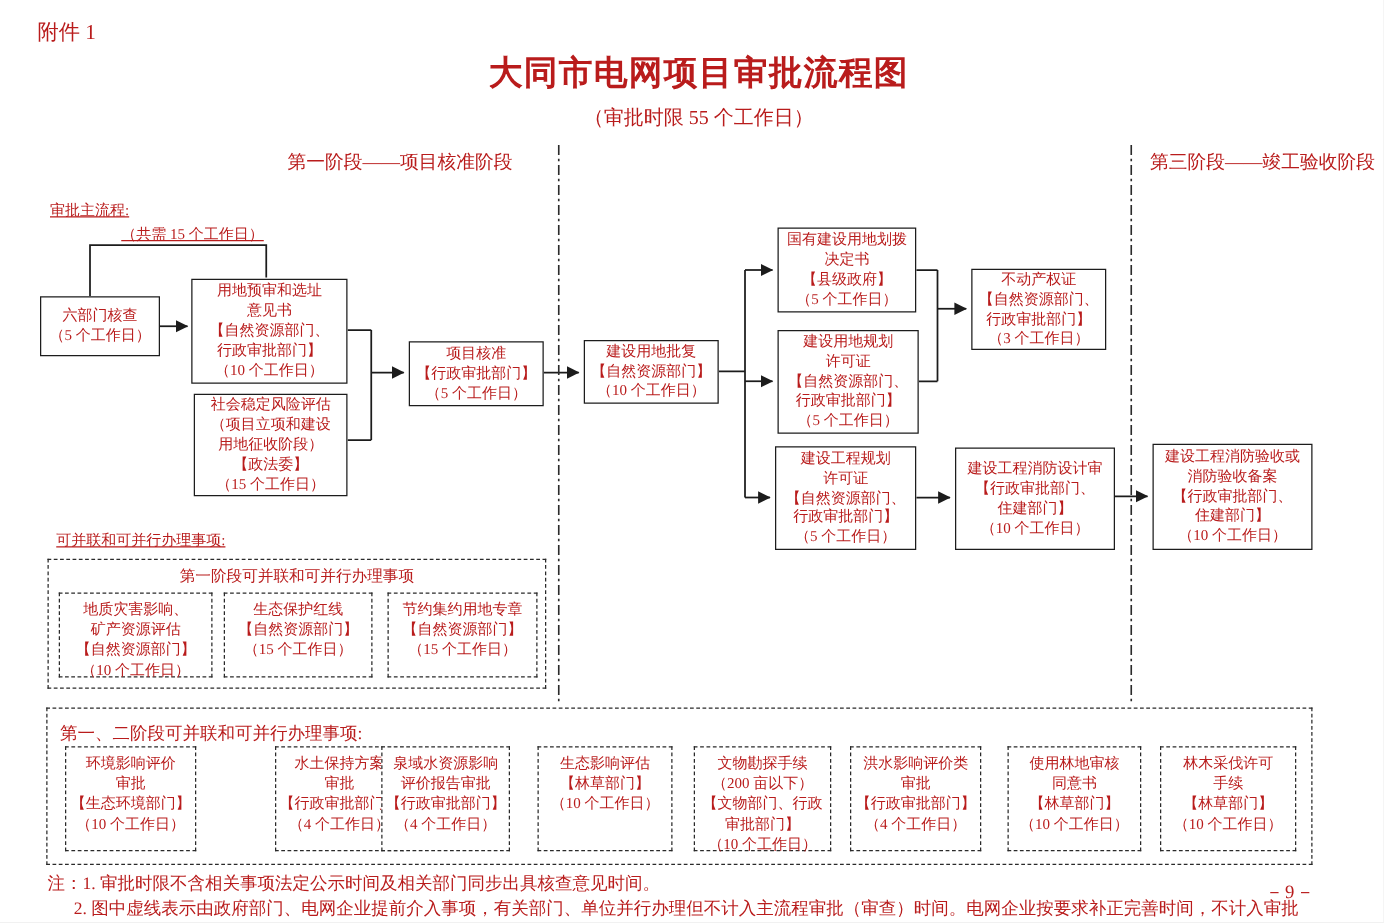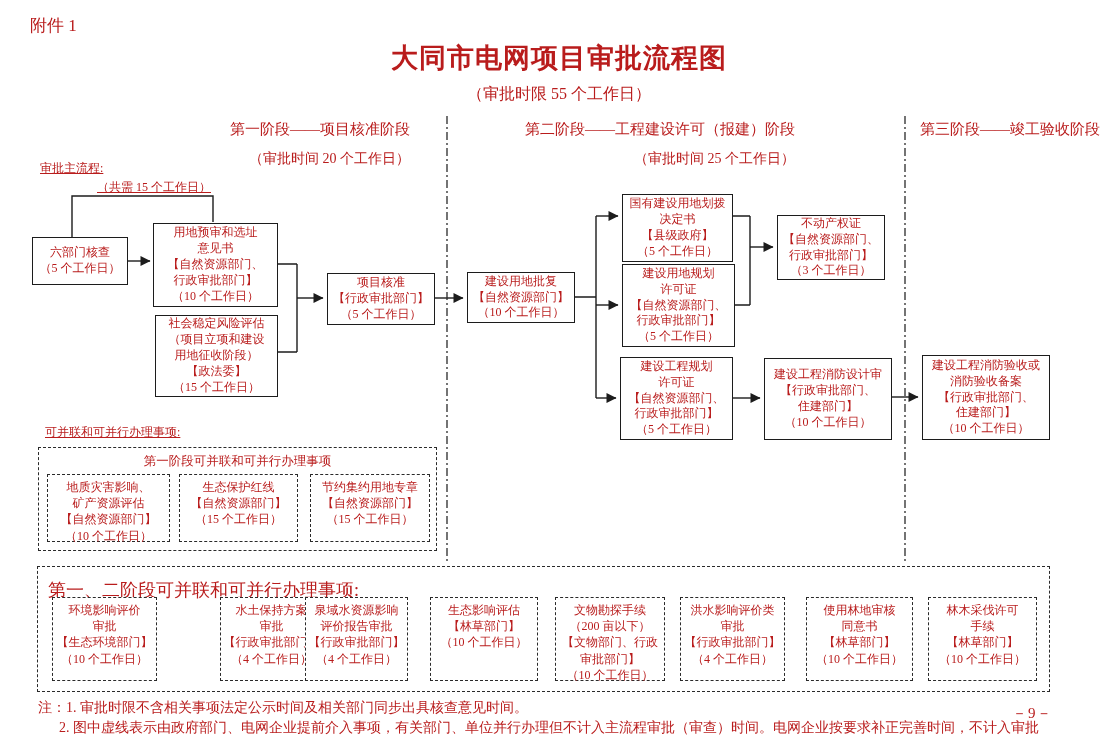--- a/index.html
+++ b/index.html
@@ -15,21 +15,21 @@
             display:flex;align-items:flex-start;justify-content:center;text-align:center;
             font-size:12px;line-height:1.35;white-space:pre-line;padding-top:4px;}
   .stage-header{position:absolute;text-align:right;font-size:15px;z-index:2;}
   .stage-header .t2{margin-top:11px;font-size:14px;}
   .lbl{position:absolute;font-size:12px;z-index:2;text-decoration:underline;}
   #title{position:absolute;left:0;top:40px;width:1118px;text-align:center;
          font-size:27px;font-weight:bold;letter-spacing:1px;z-index:2;}
   #subtitle{position:absolute;left:0;top:84px;width:1118px;text-align:center;font-size:16px;z-index:2;}
   #attachment{position:absolute;left:30px;top:14px;font-size:17px;z-index:2;}
   #p1-title{position:absolute;left:38px;top:453px;width:399px;text-align:center;font-size:12.5px;z-index:3;}
-  #p2-title{position:absolute;left:48px;top:578px;font-size:18px;z-index:3;}
+  #p2-title{position:absolute;left:48px;top:578px;font-size:14px;z-index:3;}
   #notes{position:absolute;left:38px;top:698px;width:1010px;font-size:14px;line-height:1.4;z-index:2;}
   #notes .n2{padding-left:21px;}
   #pagenum{position:absolute;left:1012px;top:704px;font-size:15px;letter-spacing:1px;z-index:2;}
   svg#connectors{position:absolute;left:0;top:0;z-index:1;}
 </style>
 </head>
 <body>
 
 <div id="page">
 
@@ -67,25 +67,20 @@
       <line x1="905" y1="116" x2="905" y2="562"></line>
     </g>
   </svg>
 
   <div id="attachment">附件 1</div>
   <div id="title">大同市电网项目审批流程图</div>
   <div id="subtitle">（审批时限 55 个工作日）</div>
 
   <div class="stage-header" style="left:120px;top:120px;width:290px;">
     <div>第一阶段——项目核准阶段</div>
-    <div class="t2">（审批时间 20 个工作日）</div>
-  </div>
-  <div class="stage-header" style="left:505px;top:120px;width:290px;">
-    <div>第二阶段——工程建设许可（报建）阶段</div>
-    <div class="t2">（审批时间 25 个工作日）</div>
   </div>
   <div class="stage-header" style="left:908px;top:120px;width:192px;">
     <div>第三阶段——竣工验收阶段</div>
   </div>
 
   <div class="lbl" style="left:40px;top:160px;">审批主流程:</div>
   <div class="lbl" style="left:97px;top:179px;">（共需 15 个工作日）</div>
 
   <div class="box" style="left:32px;top:237px;width:96px;height:48px;">六部门核查
 （5 个工作日）</div>
@@ -98,21 +93,21 @@
 （项目立项和建设
 用地征收阶段）
 【政法委】
 （15 个工作日）</div>
   <div class="box" style="left:327px;top:273px;width:108px;height:52px;">项目核准
 【行政审批部门】
 （5 个工作日）</div>
   <div class="box" style="left:467px;top:272px;width:108px;height:51px;">建设用地批复
 【自然资源部门】
 （10 个工作日）</div>
-  <div class="box" style="left:622px;top:194px;width:111px;height:68px;">国有建设用地划拨
+  <div class="box" style="left:622px;top:182px;width:111px;height:68px;">国有建设用地划拨
 决定书
 【县级政府】
 （5 个工作日）</div>
   <div class="box" style="left:622px;top:264px;width:113px;height:83px;">建设用地规划
 许可证
 【自然资源部门、
 行政审批部门】
 （5 个工作日）</div>
   <div class="box" style="left:620px;top:357px;width:113px;height:83px;">建设工程规划
 许可证

